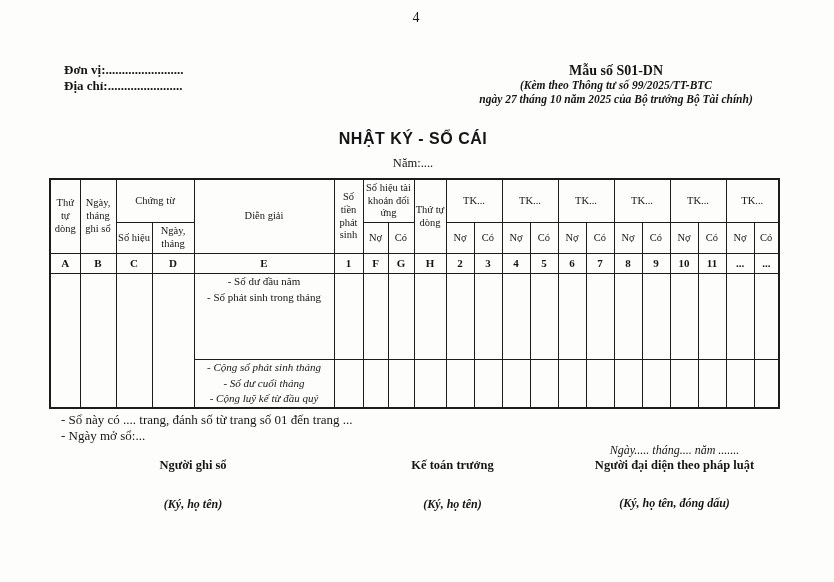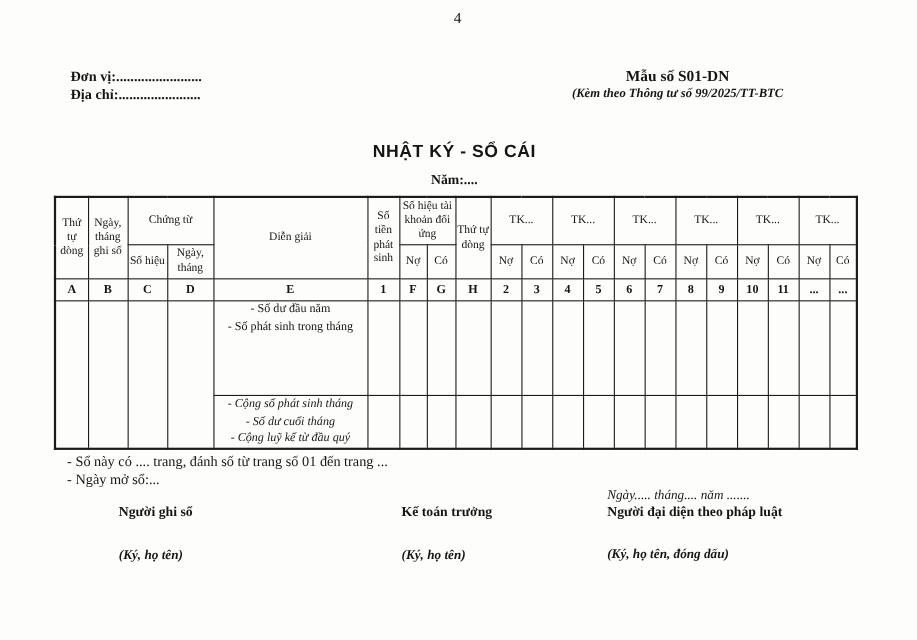--- a/index.html
+++ b/index.html
@@ -20,21 +20,21 @@
   .form-title{font-weight:bold;font-size:14px;line-height:17px;text-align:center;}
   .form-sub{font-style:italic;font-weight:bold;font-size:11.5px;line-height:13.5px;}
 
   .doc-title{
     position:absolute;top:130px;left:413px;transform:translateX(-50%);
     font-family:"Liberation Sans", sans-serif;
     font-weight:bold;font-size:16px;white-space:nowrap;letter-spacing:.5px;
   }
   .year-label{
     position:absolute;top:156px;left:413px;transform:translateX(-50%);
-    font-weight:bold;font-size:12.5px;white-space:nowrap;
+    font-weight:normal;font-size:12.5px;white-space:nowrap;
   }
 
   table.ledger{
     position:absolute;left:49px;top:178px;width:729px;
     border-collapse:collapse;table-layout:fixed;
     border:2px solid #1c1c1c;
   }
   table.ledger th, table.ledger td{
     border:1px solid #1c1c1c;
     padding:0 1px;
@@ -48,21 +48,21 @@
   tr.hdr-group th{height:42px;}
   tr.hdr-sub th{height:30px;}
   tr.hdr-letters td{height:19px;font-weight:bold;font-size:11px;}
   tr.body-row-1 td{height:85px;vertical-align:top;}
   tr.body-row-2 td{height:44px;vertical-align:top;font-style:italic;}
   td.desc-cell{text-align:left;padding:2px 2px 0 4px;}
   td.desc-cell .line{font-size:11px;line-height:15.5px;white-space:nowrap;}
 
   .notes{position:absolute;left:61px;top:412px;font-size:13px;line-height:15.5px;white-space:nowrap;}
 
-  .sig{position:absolute;}
+  .sig{position:absolute;text-align:center;}
   .sig .sig-date{font-style:italic;font-size:12px;line-height:14.5px;}
   .sig .sig-title{font-weight:bold;font-size:12.5px;line-height:14.5px;}
   .sig .sig-sub{font-weight:bold;font-style:italic;font-size:12px;line-height:14.5px;margin-top:24px;}
   .sig-left{left:108px;top:458px;width:170px;}
   .sig-middle{left:365px;top:458px;width:175px;}
   .sig-right{left:552px;top:443px;width:245px;}
 </style>
 </head>
 <body>
 
@@ -71,20 +71,21 @@
   <div class="page-number">4</div>
 
   <div class="unit-block">
     <div>Đơn vị:........................</div>
     <div>Địa chỉ:.......................</div>
   </div>
 
   <div class="form-block">
     <div class="form-title">Mẫu số S01-DN</div>
     <div class="form-sub">(Kèm theo Thông tư số 99/2025/TT-BTC</div>
+    <div class="form-sub">ngày 27 tháng 10 năm 2025 của Bộ trưởng Bộ Tài chính)</div>
   </div>
 
   <div class="doc-title">NHẬT KÝ - SỔ CÁI</div>
   <div class="year-label">Năm:....</div>
 
   <table class="ledger">
     <colgroup>
       <col style="width:30px">
         <col style="width:36px">
         <col style="width:36px">

